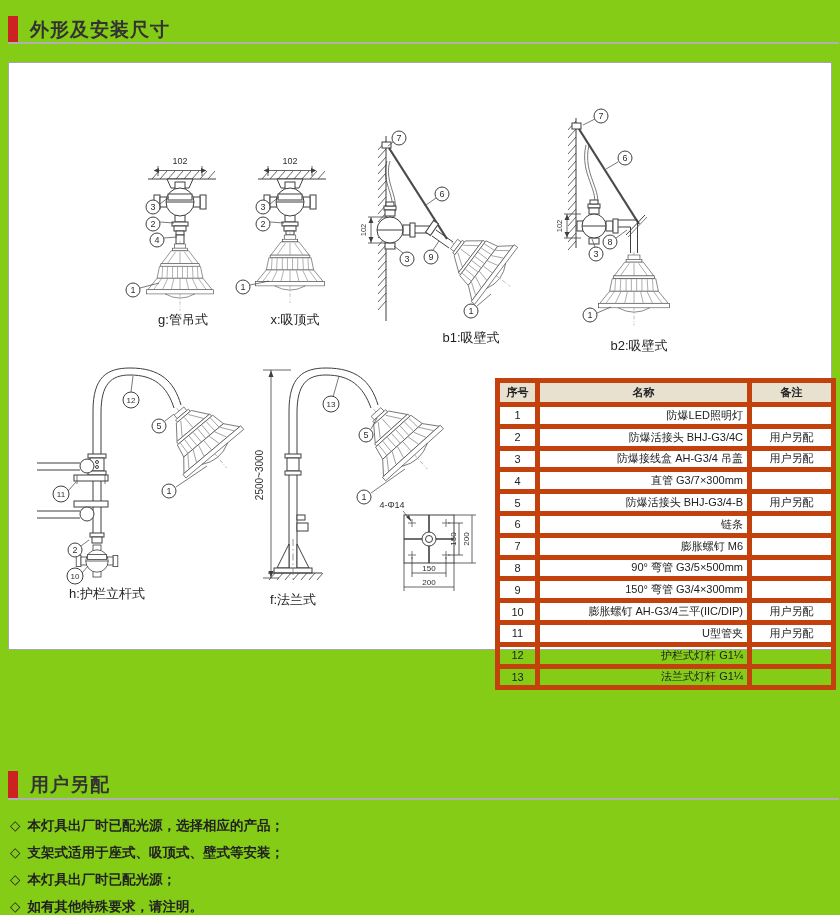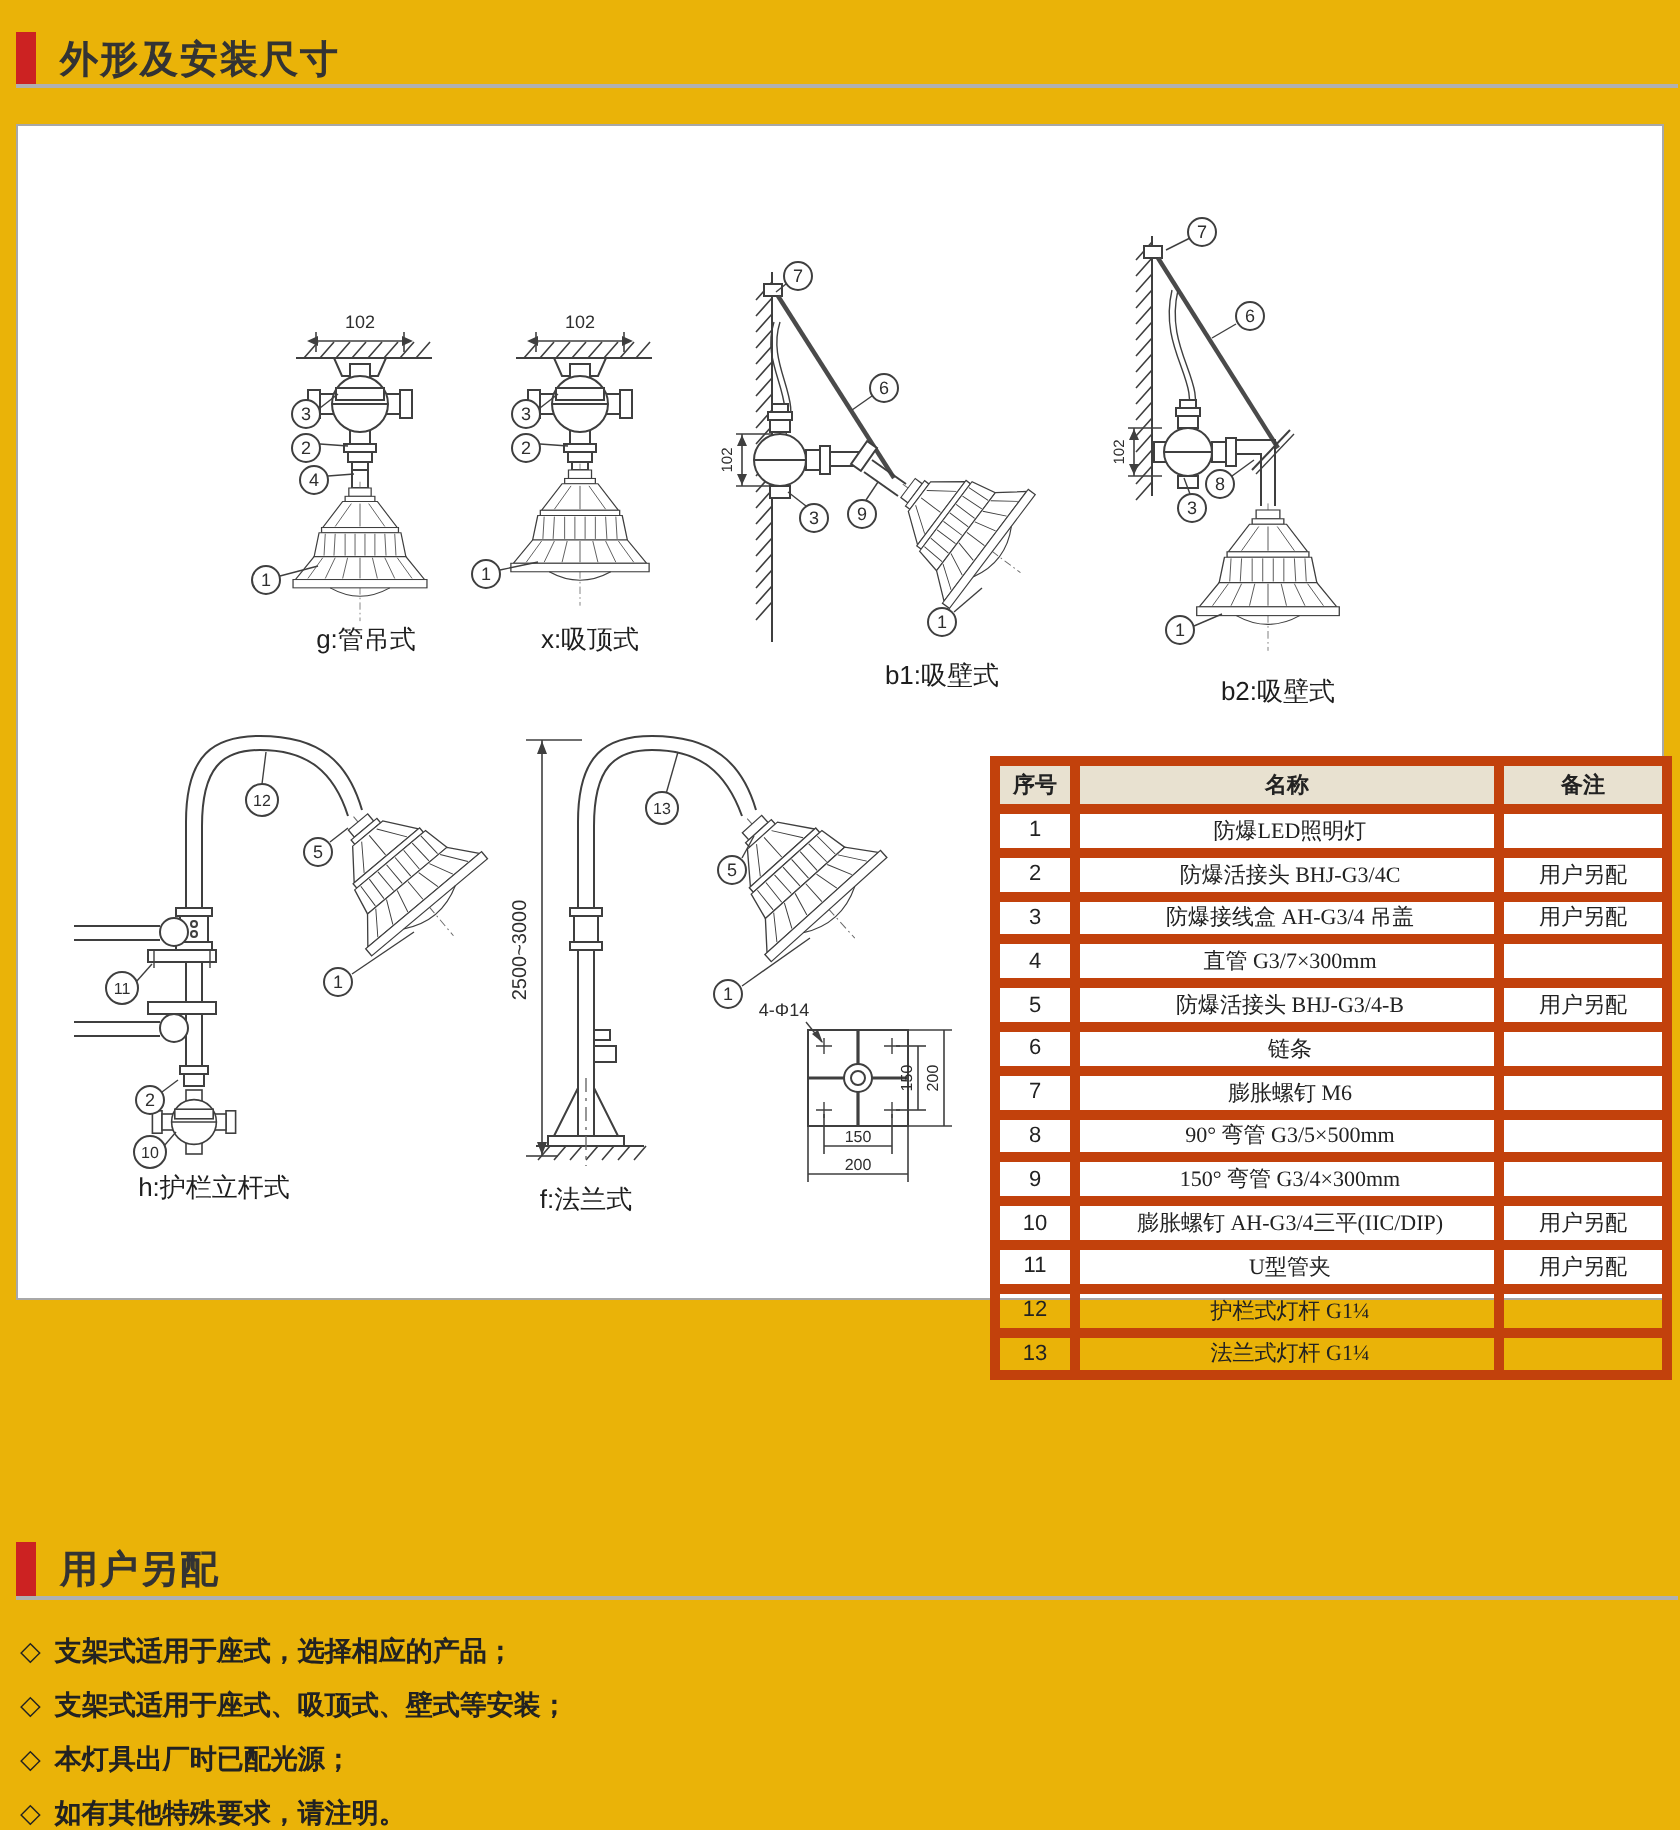--- a/index.html
+++ b/index.html
@@ -1,16 +1,16 @@
 <!DOCTYPE html>
 <html><head>
 <meta charset="utf-8">
 <style>
   html,body{margin:0;padding:0;background:#fff;}
-  #page{position:relative;width:840px;height:915px;background:#eab308;font-family:"Liberation Sans",sans-serif;overflow:hidden;}
+  #page{position:relative;width:840px;height:915px;background:#84cc16;font-family:"Liberation Sans",sans-serif;overflow:hidden;}
   .sec-bar{position:absolute;width:10px;height:27px;background:#cc2222;}
   .sec-title{position:absolute;font-size:19px;font-weight:bold;color:#333;letter-spacing:1px;}
   .rule{position:absolute;left:8px;width:831px;border-top:2px solid #b0b0b0;}
   #panel{position:absolute;left:8px;top:62px;width:822px;height:586px;border:1px solid #a8a8a8;background:#fff;}
   
   svg text{font-family:"Liberation Sans",sans-serif;fill:#2e2e2e;}
   .ln{stroke:#3f3f3f;fill:none;stroke-width:1;}
   .fw{fill:#fff;stroke:#3f3f3f;stroke-width:1;}
   .thin{stroke:#3f3f3f;stroke-width:.7;fill:none;}
   .cline{stroke:#6a6a6a;stroke-width:.7;stroke-dasharray:7 3 1.5 3;fill:none;}
@@ -22,21 +22,21 @@
   .dimtxt-s{font-size:7.5px;}
   .lbl{font-size:13px;fill:#1e1e1e;}
   .cotext{font-size:9px;}
   .cotext-s{font-size:8px;}
   
   #parts{position:absolute;left:486px;top:315px;width:336px;border-collapse:collapse;table-layout:fixed;font-size:11px;color:#222;}
   #parts th,#parts td{border:5px solid #c2410c;padding:0 4px;overflow:hidden;white-space:nowrap;}
   #parts th{background:#e8e1d0;font-weight:bold;height:19px;}
   #parts td{height:16.8px;}
   #parts td.c{text-align:center;}
-  #parts td.n{text-align:center;padding-left:7px;font-family:Liberation Serif, serif;}
+  #parts td.n{text-align:right;padding-left:7px;}
   
   #notes{position:absolute;left:10px;top:812px;font-size:13.5px;font-weight:bold;color:#222;line-height:27px;}
   .note .diamond{margin-right:7px;font-weight:normal;}
 </style>
 </head>
 <body>
 
 <div id="page">
 
   <div class="sec-bar" style="left:8px;top:16px;"></div>
@@ -508,19 +508,19 @@
           </tr>
     </tbody>
   </table>
   </div>
 
   <div class="sec-bar" style="left:8px;top:771px;"></div>
   <div class="sec-title" style="left:30px;top:772px;">用户另配</div>
   <div class="rule" style="top:798px;"></div>
 
   <div id="notes">
-    <div class="note"><span class="diamond">◇</span><span>支架式适用于座式，选择相应的产品；</span></div>
+    <div class="note"><span class="diamond">◇</span><span>本灯具出厂时已配光源，选择相应的产品；</span></div>
     <div class="note"><span class="diamond">◇</span><span>支架式适用于座式、吸顶式、壁式等安装；</span></div>
     <div class="note"><span class="diamond">◇</span><span>本灯具出厂时已配光源；</span></div>
     <div class="note"><span class="diamond">◇</span><span>如有其他特殊要求，请注明。</span></div>
   </div>
 
 </div>
 
 </body></html>

